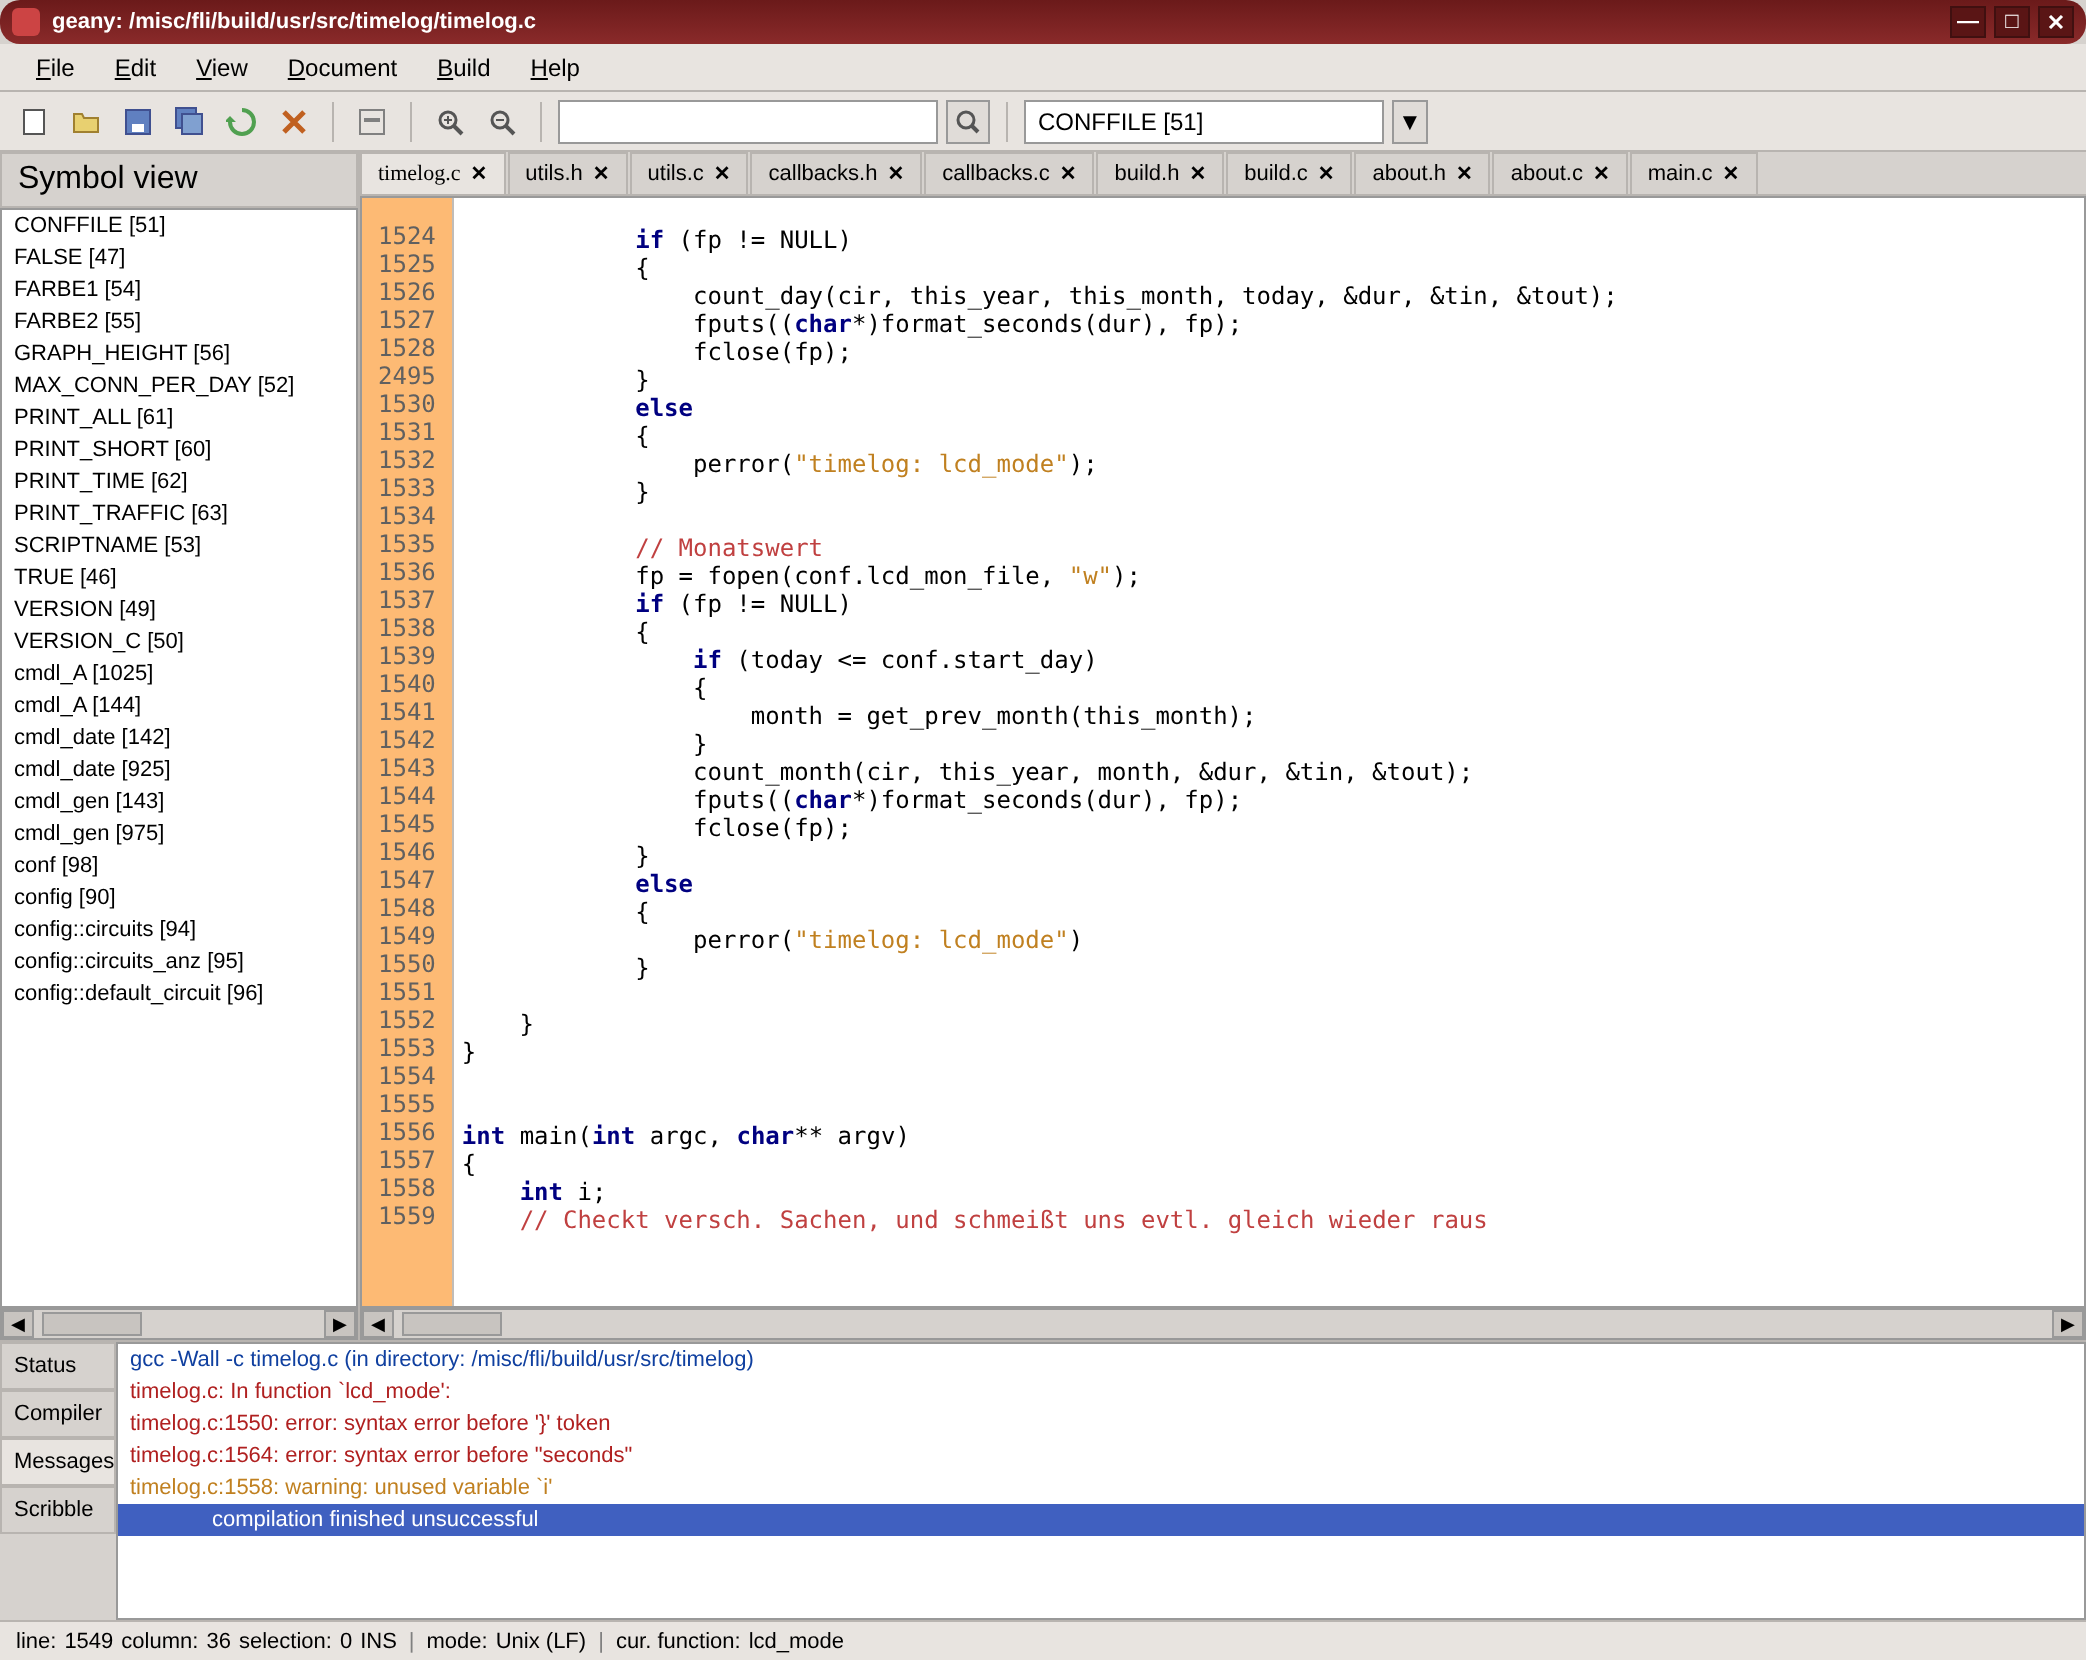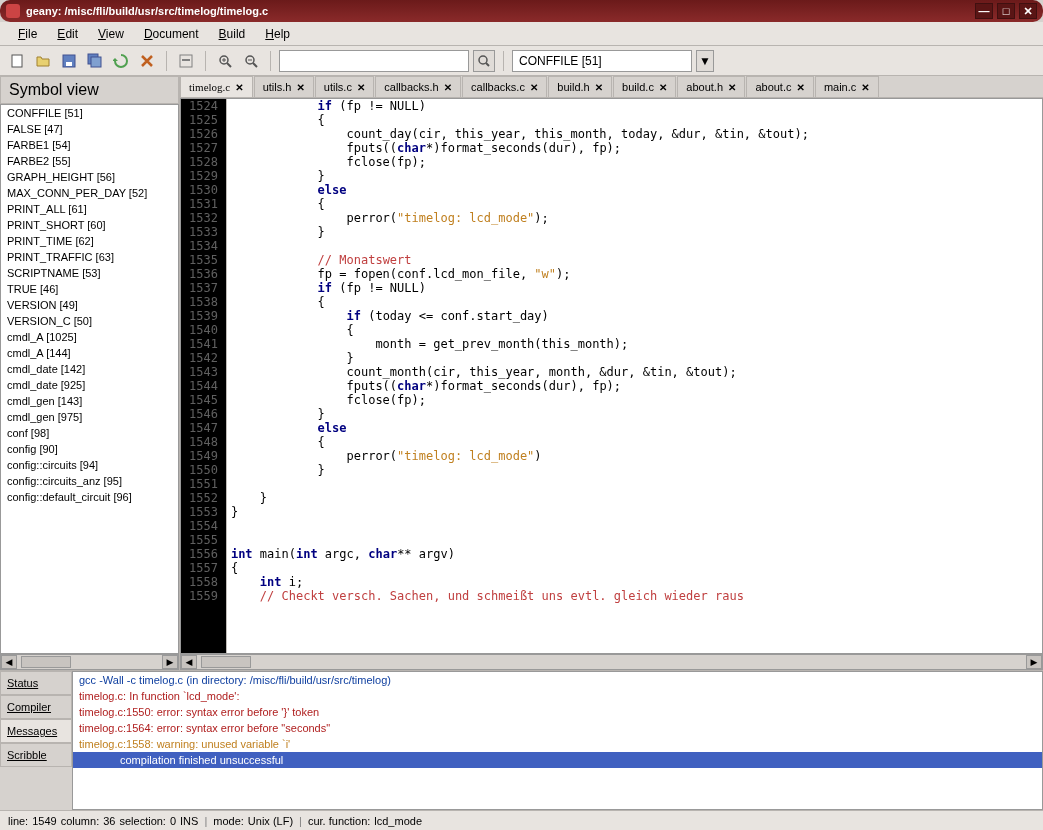--- a/index.html
+++ b/index.html
@@ -26,29 +26,29 @@
 .symbol-item { padding: 2px 6px; font-size: 11px; white-space: nowrap; cursor: pointer; }
 .hscroll { height: 16px; background: #d6d2ce; border: 1px solid #999; display: flex; align-items: center; }
 .hscroll-arrow { width: 16px; height: 14px; background: #c8c4c0; border: 1px solid #999; display: flex; align-items: center; justify-content: center; font-size: 9px; cursor: pointer; }
 .hscroll-thumb { width: 50px; height: 12px; background: #c8c4c0; border: 1px solid #999; margin-left: 4px; }
 .editor-area { flex: 1; display: flex; flex-direction: column; background: #e8e4e0; overflow: hidden; }
 .tab-strip { display: flex; background: #d6d2ce; border-bottom: 1px solid #b8b4b0; height: 22px; overflow: hidden; }
 .ed-tab { display: flex; align-items: center; padding: 0 8px; border: 1px solid #b8b4b0; border-bottom: none; background: #d6d2ce; margin-right: 1px; font-size: 11px; cursor: pointer; gap: 5px; }
 .ed-tab.active { background: #e8e4e0; font-family: Liberation Serif, serif; }
 .tab-close { font-size: 10px; cursor: pointer; font-weight: bold; }
 .code-wrap { flex: 1; display: flex; background: #fff; border: 1px solid #999; overflow: hidden; font-family: monospace; font-size: 12px; }
-.gutter { background: #000000; color: #606060; text-align: right; padding: 0 8px; border-right: 1px solid #c0bcb8; user-select: none; line-height: 14px; }
+.gutter { background: #fdba74; color: #606060; text-align: right; padding: 12px 8px; border-right: 1px solid #c0bcb8; user-select: none; line-height: 14px; }
 .gutter div { height: 14px; }
-.code-body { flex: 1; padding: 0 4px; white-space: pre; overflow: hidden; line-height: 14px; }
+.code-body { flex: 1; padding: 0 4px; white-space: pre; overflow: hidden; line-height: 14px; margin-top: 14px; }
 .code-body div { height: 14px; }
 .kw { color: #000080; font-weight: bold; }
 .str { color: #c08020; }
 .cmt { color: #c04040; }
 .bottom-panel { height: 140px; display: flex; background: #e8e4e0; border-top: 1px solid #b8b4b0; }
-.bp-tabs { width: 72px; display: flex; flex-direction: column; background: #d6d2ce; text-decoration: underline; }
+.bp-tabs { width: 58px; display: flex; flex-direction: column; background: #d6d2ce; }
 .bp-tab { padding: 5px 6px; border: 1px solid #b8b4b0; font-size: 11px; cursor: pointer; background: #d6d2ce; }
 .bp-tab.active { background: #e8e4e0; }
 .bp-content { flex: 1; background: #fff; border: 1px solid #999; overflow: auto; font-size: 11px; }
 .msg-line { padding: 2px 6px; }
 .msg-blue { color: #1040a0; }
 .msg-red { color: #b02020; }
 .msg-orange { color: #c08020; }
 .msg-sel { background: #4060c0; color: #fff; padding-left: 47px; }
 .statusbar { height: 20px; background: #e8e4e0; border-top: 1px solid #b8b4b0; display: flex; align-items: center; padding: 0 8px; font-size: 11px; gap: 4px; }
 .sb-sep { color: #808080; margin: 0 2px; }
@@ -228,21 +228,21 @@
           <span class="tab-close">✕</span>
         </div>
       </div>
     <div class="code-wrap">
       <div class="gutter" id="gutter">
           <div>1524</div>
           <div>1525</div>
           <div>1526</div>
           <div>1527</div>
           <div>1528</div>
-          <div>1529</div>
+          <div>2495</div>
           <div>1530</div>
           <div>1531</div>
           <div>1532</div>
           <div>1533</div>
           <div>1534</div>
           <div>1535</div>
           <div>1536</div>
           <div>1537</div>
           <div>1538</div>
           <div>1539</div>

